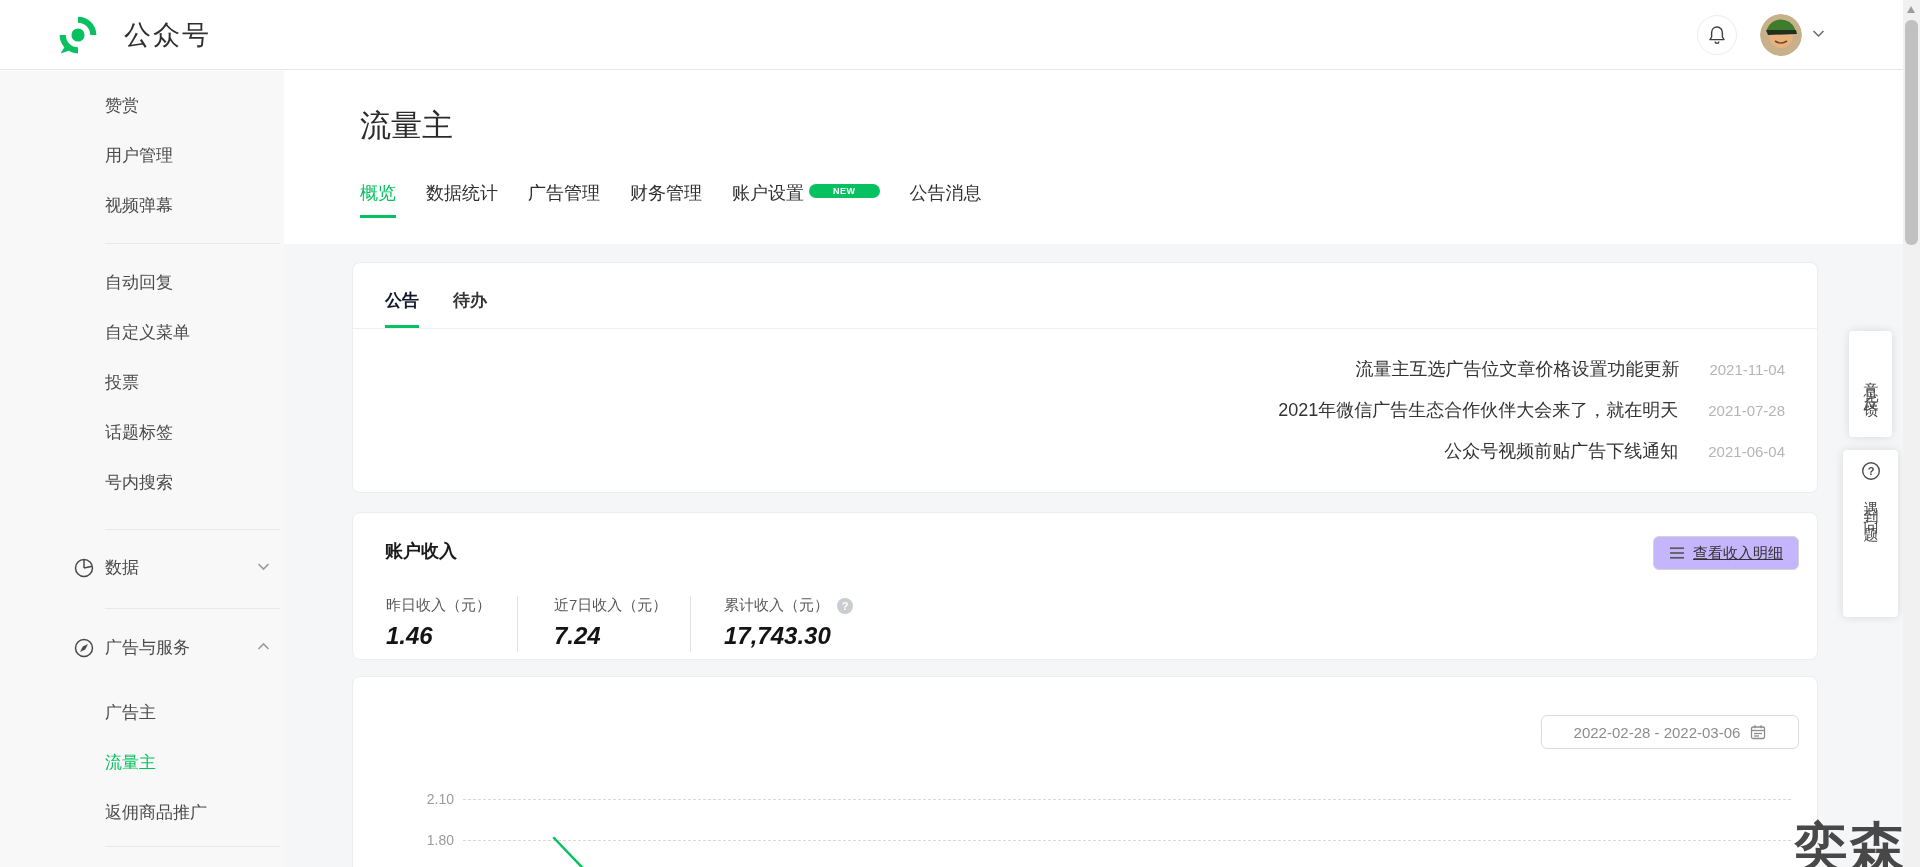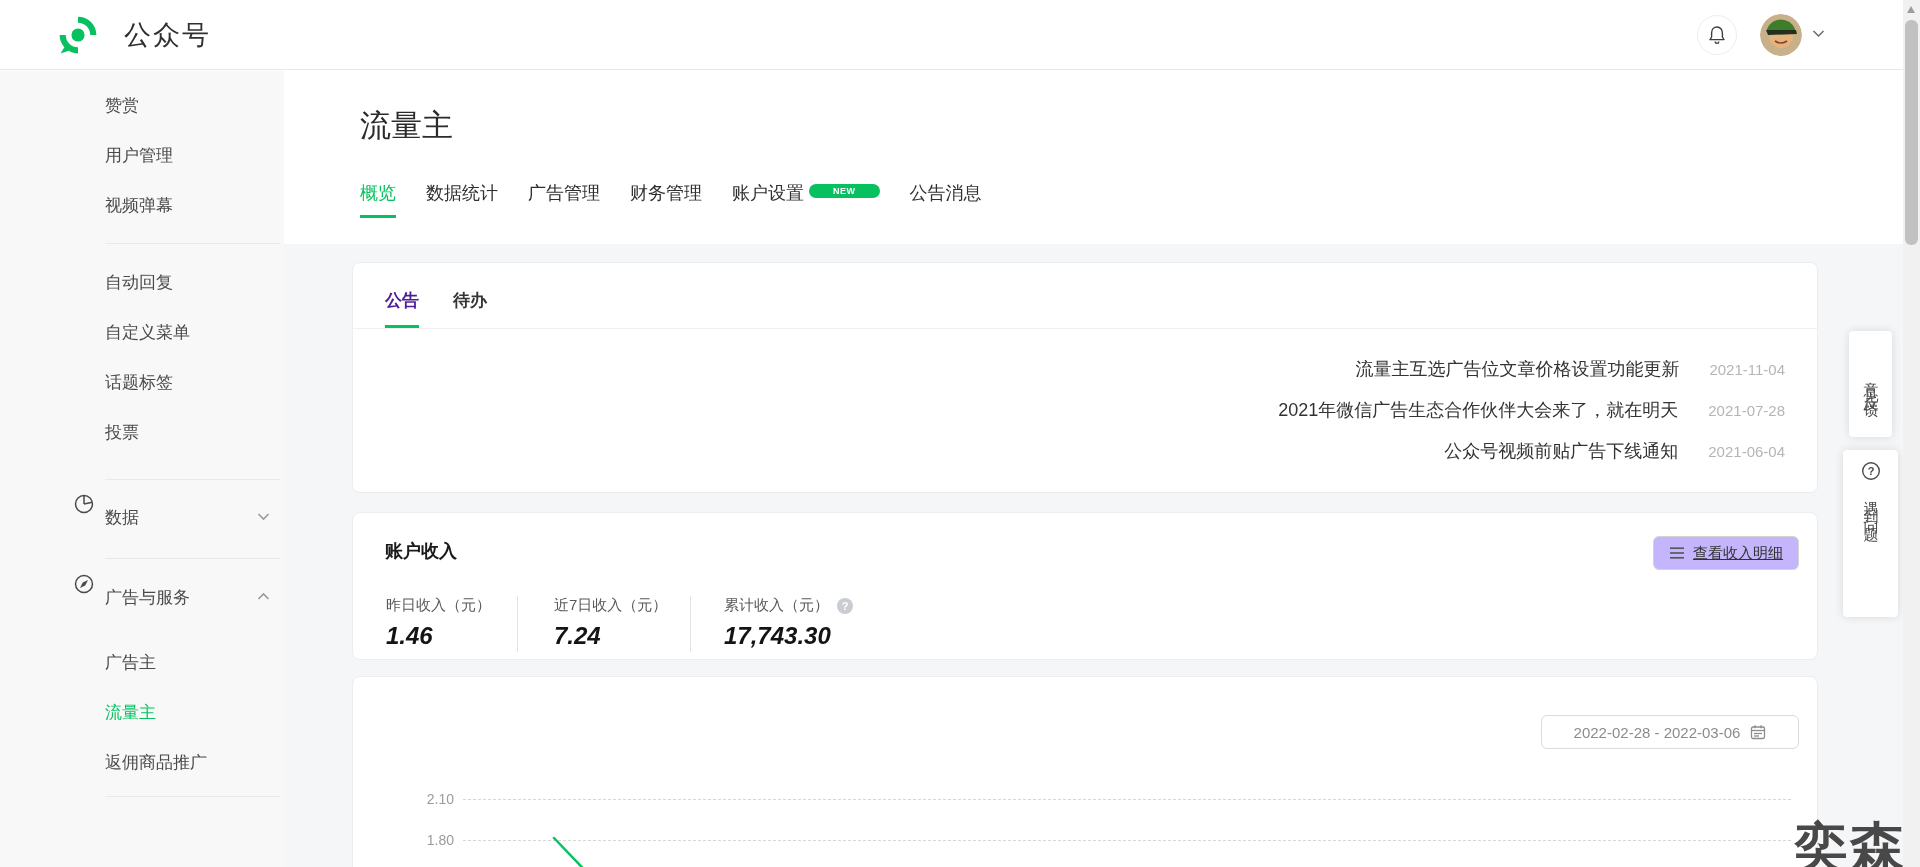--- a/index.html
+++ b/index.html
@@ -20,21 +20,21 @@
   
   .scrollbar { position:absolute; right:0; top:0; width:17px; height:867px; background:#f1f1f1; z-index:60; }
   .scroll-up { position:absolute; top:6px; left:4px; width:0; height:0;
                border-left:4.5px solid transparent; border-right:4.5px solid transparent; border-bottom:7px solid #9d9d9d; }
   .scroll-thumb { position:absolute; top:20px; left:2px; width:13px; height:225px; background:#c1c1c1; border-radius:6px; }
   
   .sidebar { position:absolute; top:71px; left:0; width:284px; bottom:0; background:#f8f8f8; padding-top:10px; z-index:10; }
   .side-item { position:relative; height:50px; line-height:50px; padding-left:105px; font-size:17px; color:#4a4a4a; cursor:pointer; }
   .side-item.active { color:#07c160; }
   .side-group { position:relative; height:50px; line-height:50px; padding-left:73px; font-size:17px; color:#4a4a4a;
-                cursor:pointer; display:flex; align-items:flex-start; }
+                cursor:pointer; display:flex; align-items:center; }
   .side-group .gicon { width:22px; height:22px; margin-right:10px; flex:0 0 auto; }
   .side-group .gchev { position:absolute; right:14px; top:19px; }
   .side-divider { height:1px; background:#e9e9e9; margin-left:105px; margin-right:4px; }
   .d1 { margin-top:12px; margin-bottom:14px; }
   .d2 { margin-top:21px; margin-bottom:13px; }
   .d3 { margin-top:15px; margin-bottom:14px; }
   .d4 { margin-top:8px; }
   .side-children { margin-top:15px; }
   
   .main { position:absolute; left:284px; top:71px; right:17px; bottom:0; background:#fff; }
@@ -45,21 +45,21 @@
   .badge-new { display:inline-block; background:#07c160; color:#fff; font-size:9px; font-weight:bold;
                line-height:14px; padding:0 24px; border-radius:8px; margin-left:5px; transform:translateY(-5px); letter-spacing:.5px; }
   .content-body { position:absolute; top:173px; left:0; right:0; bottom:0; background:#f5f6f8; }
   .card { margin:0 85px 0 68px; background:#fff; border:1px solid #ebedf0; border-radius:8px; position:relative; }
   .card.notice { margin-top:18px; height:231px; }
   .card.income { margin-top:19px; height:148px; }
   .card.chart  { margin-top:16px; height:420px; }
   
   .notice-tabs { height:66px; padding:0 32px; display:flex; gap:34px; align-items:flex-end; border-bottom:1px solid #f0f0f0; }
   .ntab { font-size:17px; font-weight:bold; color:#353535; padding-bottom:13px; border-bottom:3px solid transparent; cursor:pointer; }
-  .ntab.active { color:#4c1d95; border-bottom-color:#07c160; }
+  .ntab.active { color:#0f172a; border-bottom-color:#07c160; }
   .notice-list { padding:20px 32px 0 32px;text-align:right; }
   .notice-item { height:41px; line-height:41px; white-space:nowrap; cursor:pointer; }
   .notice-item .ntext { font-size:18px; color:#333; }
   .notice-item .ndate { font-size:15px; color:#b5b5b5; margin-left:30px; }
   
   .income-title { position:absolute; left:32px; top:26px; font-size:18px; font-weight:bold; color:#1a1a1a; }
   .detail-btn { position:absolute; right:18px; top:23px; height:34px; display:flex; align-items:center; gap:8px;
                 padding:0 15px; background:#c4b5fd; border:1px solid #d4d4d4; border-radius:6px; font-size:15px; color:#333; cursor:pointer;text-decoration:underline; }
   .stats { position:absolute; left:33px; top:83px; display:flex; }
   .stat { min-height:56px; }
@@ -142,22 +142,23 @@
 
 <div class="sidebar">
   <div class="side-item">赞赏</div>
   <div class="side-item">用户管理</div>
   <div class="side-item">视频弹幕</div>
 
   <div class="side-divider d1"></div>
 
   <div class="side-item">自动回复</div>
   <div class="side-item">自定义菜单</div>
+  <div class="side-item">投票</div>
   <div class="side-item">话题标签</div>
-  <div class="side-item">投票</div>
+  <div class="side-item">号内搜索</div>
 
   <div class="side-divider d2"></div>
 
   <div class="side-group">
     <span class="gicon">
       <svg width="22" height="22" viewBox="0 0 22 22">
         <circle cx="11" cy="11" r="8.5" fill="none" stroke="#4a4a4a" stroke-width="1.5"></circle>
         <path d="M11,11 L11,2.5 M11,11 L19.3,9.2" fill="none" stroke="#4a4a4a" stroke-width="1.5"></path>
       </svg>
     </span>

